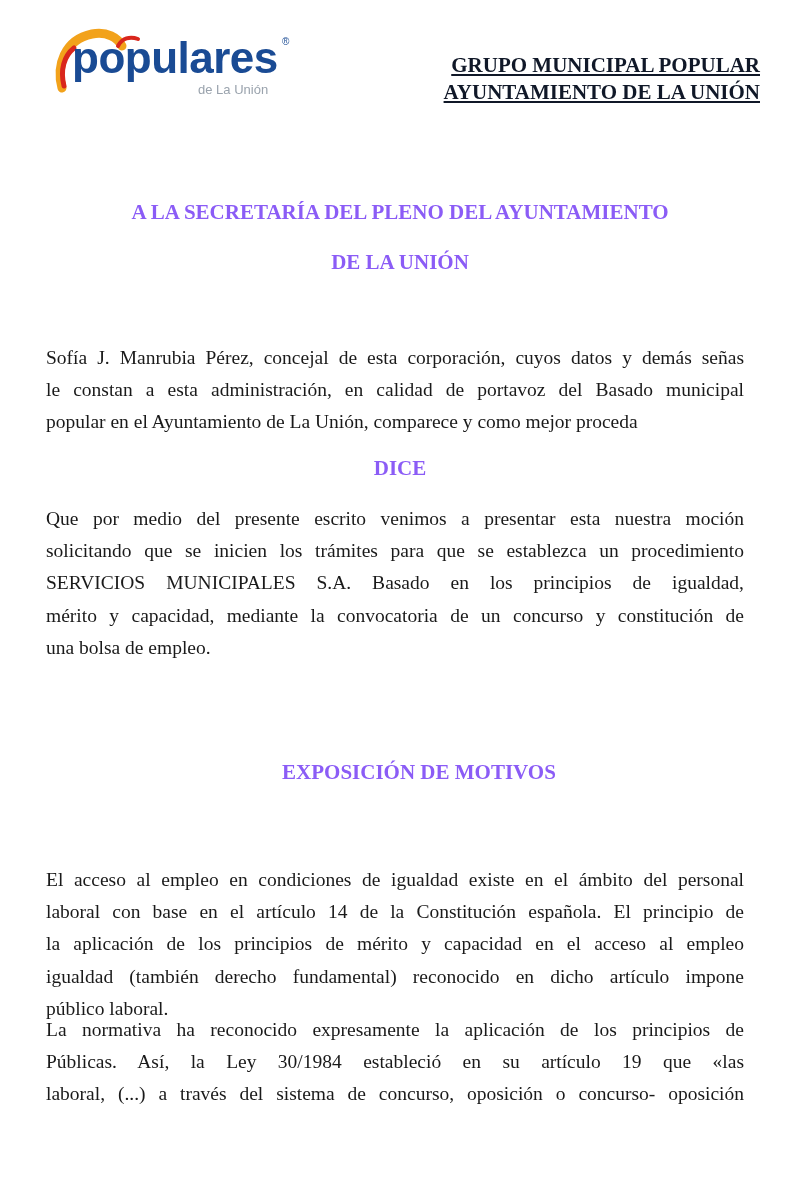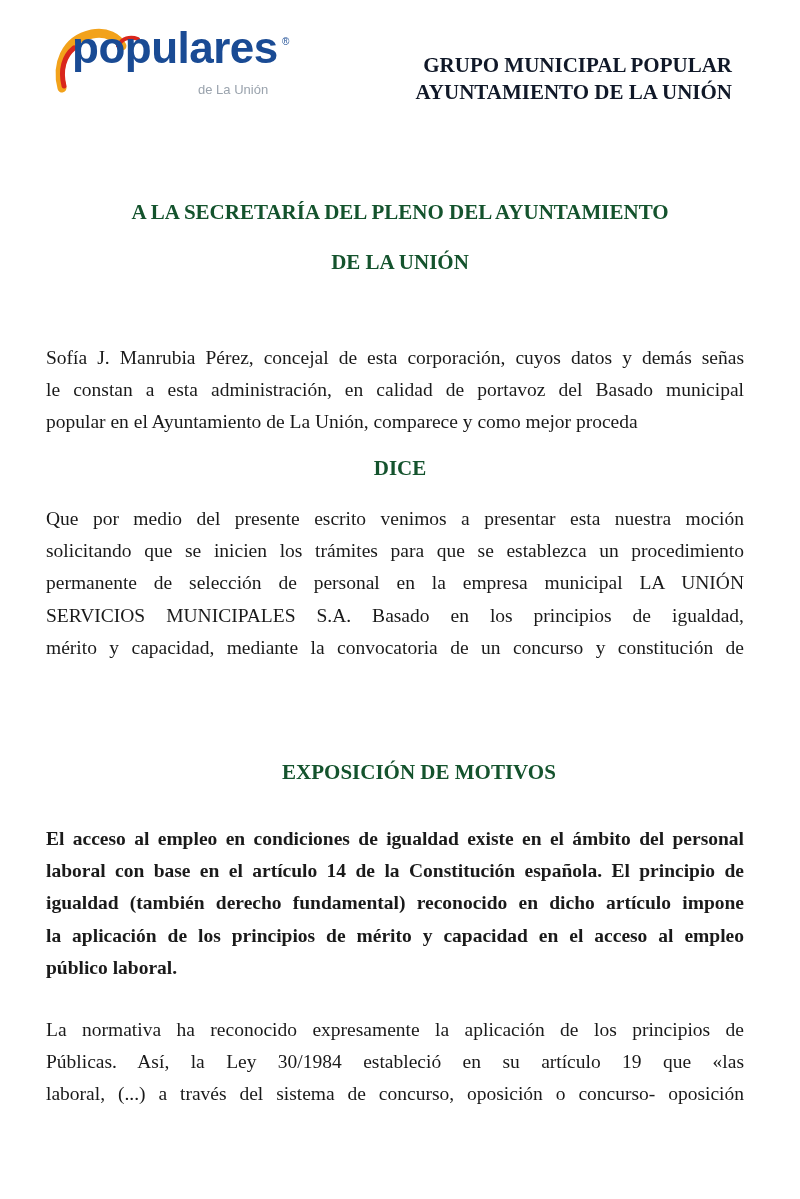--- a/index.html
+++ b/index.html
@@ -1,23 +1,23 @@
 <!DOCTYPE html>
 <html><head>
 <meta charset="utf-8">
 <style>
   html, body { margin: 0; padding: 0; background: #ffffff; }
   body { width: 800px; height: 1199px; overflow: hidden; position: relative; color: #1a1a1a; font-family: "Liberation Serif", "DejaVu Serif", serif; }
   .logo { position: absolute; left: 52px; top: 26px; width: 240px; height: 76px; }
   .logo svg { position: absolute; left: 0; top: 0; }
-  .logo-word { position: absolute; left: 20px; top: 0; font-family: "Liberation Sans", "DejaVu Sans", sans-serif; font-weight: bold; font-size: 44px; color: #1a4b94; letter-spacing: -0.5px; line-height: 1; }
+  .logo-word { position: absolute; left: 20px; top: 10px; font-family: "Liberation Sans", "DejaVu Sans", sans-serif; font-weight: bold; font-size: 44px; color: #1a4b94; letter-spacing: -0.5px; line-height: 1; }
   .logo-reg { position: absolute; left: 230px; top: 10px; font-family: "Liberation Sans", sans-serif; font-size: 10px; color: #1a4b94; }
   .logo-sub { position: absolute; left: 146px; top: 56px; font-family: "Liberation Sans", "DejaVu Sans", sans-serif; font-size: 13px; color: #9aa3ad; }
-  .header-right { position: absolute; right: 68px; top: 52px; text-align: right; font-weight: bold; font-size: 21px; line-height: 27px; color: #101828; }
-  .h-center { position: absolute; left: 0; width: 800px; text-align: center; font-weight: bold; font-size: 21px; color: #14532d; }
+  .header-right { position: absolute; right: 40px; top: 52px; text-align: right; font-weight: bold; font-size: 21px; line-height: 27px; color: #101828; text-decoration: underline; }
+  .h-center { position: absolute; left: 0; width: 800px; text-align: center; font-weight: bold; font-size: 21px; color: #8b5cf6; }
   .para { position: absolute; left: 46px; width: 698px; font-size: 19.5px; line-height: 32.2px; text-align: justify; }
   .para .line { display: block; white-space: nowrap; }
   .para .jl { text-align: justify; text-align-last: justify; white-space: normal; }
 </style>
 </head>
 <body>
 
 <div class="logo">
   <svg width="90" height="70" viewBox="0 0 90 70">
     <path d="M10 62 C 4 40, 12 14, 40 8 C 55 5, 66 12, 70 20" fill="none" stroke="#f2a21b" stroke-width="9" stroke-linecap="round"></path>
@@ -41,32 +41,32 @@
   <span class="line jl">Sofía J. Manrubia Pérez, concejal de esta corporación, cuyos datos y demás señas</span>
   <span class="line jl">le constan a esta administración, en calidad de portavoz del Basado municipal</span>
   <span class="line">popular en el Ayuntamiento de La Unión, comparece y como mejor proceda</span>
 </div>
 
 <div class="h-center" style="top:456px;">DICE</div>
 
 <div class="para" style="top:503px;">
   <span class="line jl">Que por medio del presente escrito venimos a presentar esta nuestra moción</span>
   <span class="line jl">solicitando que se inicien los trámites para que se establezca un procedimiento</span>
-  <span class="line jl">permanente de selección de personal en la empresa municipal LA UNIÓN</span>
   <span class="line jl">SERVICIOS MUNICIPALES S.A. Basado en los principios de igualdad,</span>
   <span class="line jl">mérito y capacidad, mediante la convocatoria de un concurso y constitución de</span>
+  <span class="line">una bolsa de empleo.</span>
 </div>
 
 <div class="h-center" style="top:760px;margin-left:19px;">EXPOSICIÓN DE MOTIVOS</div>
 
-<div class="para" style="top:823px;font-weight:bold;">
+<div class="para" style="top:864px;">
   <span class="line jl">El acceso al empleo en condiciones de igualdad existe en el ámbito del personal</span>
   <span class="line jl">laboral con base en el artículo 14 de la Constitución española. El principio de</span>
+  <span class="line jl">la aplicación de los principios de mérito y capacidad en el acceso al empleo</span>
   <span class="line jl">igualdad (también derecho fundamental) reconocido en dicho artículo impone</span>
-  <span class="line jl">la aplicación de los principios de mérito y capacidad en el acceso al empleo</span>
   <span class="line">público laboral.</span>
 </div>
 
 <div class="para" style="top:1014px;">
   <span class="line jl">La normativa ha reconocido expresamente la aplicación de los principios de</span>
   <span class="line jl">Públicas. Así, la Ley 30/1984 estableció en su artículo 19 que «las</span>
   <span class="line jl">laboral, (...) a través del sistema de concurso, oposición o concurso- oposición</span>
 </div>
 
 </body></html>

